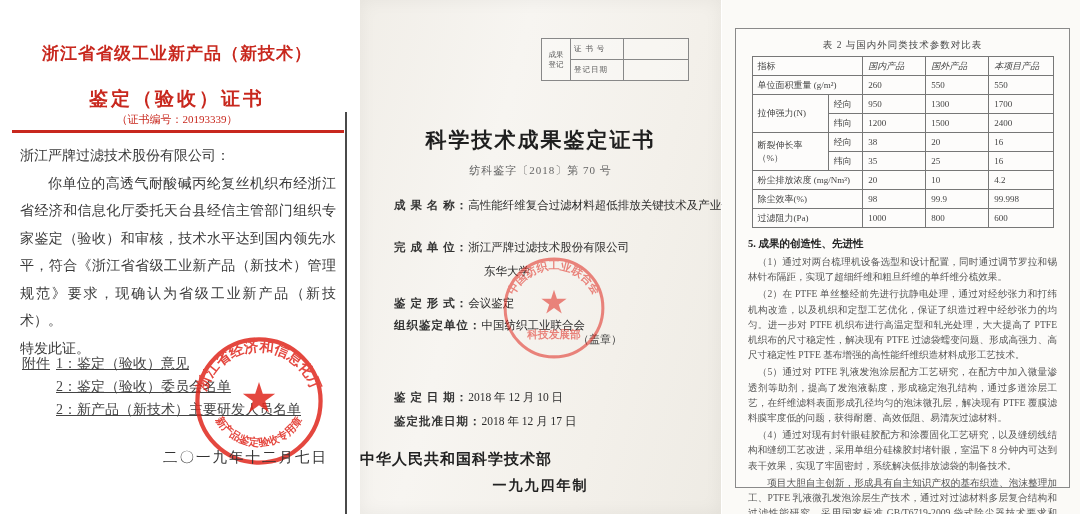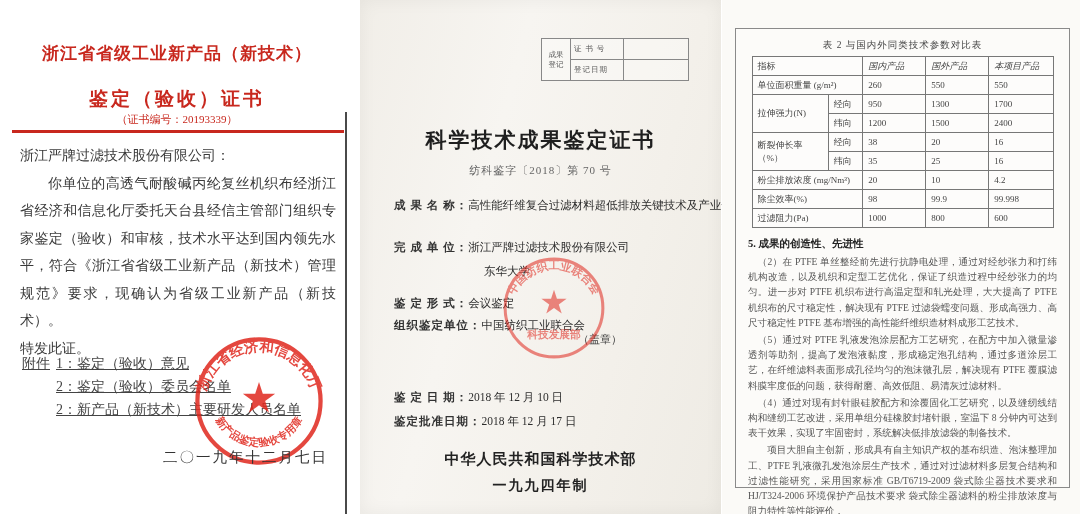--- a/index.html
+++ b/index.html
@@ -45,21 +45,21 @@
   .reg-table .c2{width:46px;letter-spacing:1px;}
   .reg-table .c3{width:58px;}
   .m-title{position:absolute;top:126px;left:0;width:100%;text-align:center;
     font-weight:bold;font-size:21px;letter-spacing:2px;color:#1f1f1f;}
   .m-docno{position:absolute;top:163px;left:0;width:100%;text-align:center;
     font-size:11px;color:#666;letter-spacing:1px;}
   .m-field{position:absolute;left:34px;font-size:11.5px;color:#2d2d2d;white-space:nowrap;}
   .m-field .lab{letter-spacing:1px;font-weight:bold;color:#333;}
   .m-seal-note{position:absolute;left:218px;top:332px;font-size:11px;color:#444;}
   .m-stamp{position:absolute;left:138px;top:252px;width:112px;height:112px;opacity:.55;}
-  .m-footer1{position:absolute;top:450px;left:0;width:100%;text-align:center;
+  .m-footer1{position:absolute;top:450px;left:0;width:100%;
     font-family:"Liberation Sans", sans-serif;font-weight:bold;font-size:15px;color:#222;letter-spacing:1px;}
   .m-footer2{position:absolute;top:477px;left:0;width:100%;text-align:center;
     font-family:"Liberation Sans", sans-serif;font-weight:bold;font-size:14px;color:#222;letter-spacing:2px;}
   
   #page-right{left:722px;width:358px;background:#fbfaf7;}
   .r-box{position:absolute;left:13px;top:28px;width:333px;height:458px;
     border:1px solid #8a8a8a;background:#fcfbf9;}
   .r-tabletitle{margin:10px 0 4px 0;text-align:center;font-size:9.5px;color:#444;letter-spacing:1px;}
   .cmp-table{border-collapse:collapse;margin:0 auto;font-size:9px;color:#444;width:302px;}
   .cmp-table td{border:1px solid #777;padding:2.5px 5px;background:rgba(255,255,255,.4);}
@@ -218,20 +218,21 @@
       </tr>
       <tr>
         <td colspan="2">过滤阻力(Pa)</td>
         <td>1000</td>
         <td>800</td>
         <td>600</td>
       </tr>
     </tbody>
       </table>
     <div class="r-sec">5. 成果的创造性、先进性</div>
+    <p class="r-par">（1）通过对两台梳理机设备选型和设计配置，同时通过调节罗拉和锡林针布隔距，实现了超细纤维和粗旦纤维的单纤维分梳效果。</p>
     <p class="r-par">（2）在 PTFE 单丝整经前先进行抗静电处理，通过对经纱张力和打纬机构改造，以及机织和定型工艺优化，保证了织造过程中经纱张力的均匀。进一步对 PTFE 机织布进行高温定型和轧光处理，大大提高了 PTFE 机织布的尺寸稳定性，解决现有 PTFE 过滤袋蠕变问题、形成高强力、高尺寸稳定性 PTFE 基布增强的高性能纤维织造材料成形工艺技术。</p>
     <p class="r-par">（5）通过对 PTFE 乳液发泡涂层配方工艺研究，在配方中加入微量渗透剂等助剂，提高了发泡液黏度，形成稳定泡孔结构，通过多道涂层工艺，在纤维滤料表面形成孔径均匀的泡沫微孔层，解决现有 PTFE 覆膜滤料膜牢度低的问题，获得耐磨、高效低阻、易清灰过滤材料。</p>
     <p class="r-par">（4）通过对现有封针眼硅胶配方和涂覆固化工艺研究，以及缝纫线结构和缝纫工艺改进，采用单组分硅橡胶封堵针眼，室温下 8 分钟内可达到表干效果，实现了牢固密封，系统解决低排放滤袋的制备技术。</p>
     <p class="r-par last">
       <span>项目大胆自主创新，形成具有自主知识产权的基布织造、泡沫整理加工、PTFE 乳液微孔发泡涂层生产技术，通过对过滤材料多层复合结构和过滤性能研究，采用国家标准 GB/T6719-2009 袋式除尘器技术要求和 HJ/T324-2006 环境保护产品技术要求 袋式除尘器滤料的粉尘排放浓度与阻力特性等性能评价，</span>
     </p>
 
   </div>
 </div>
 

